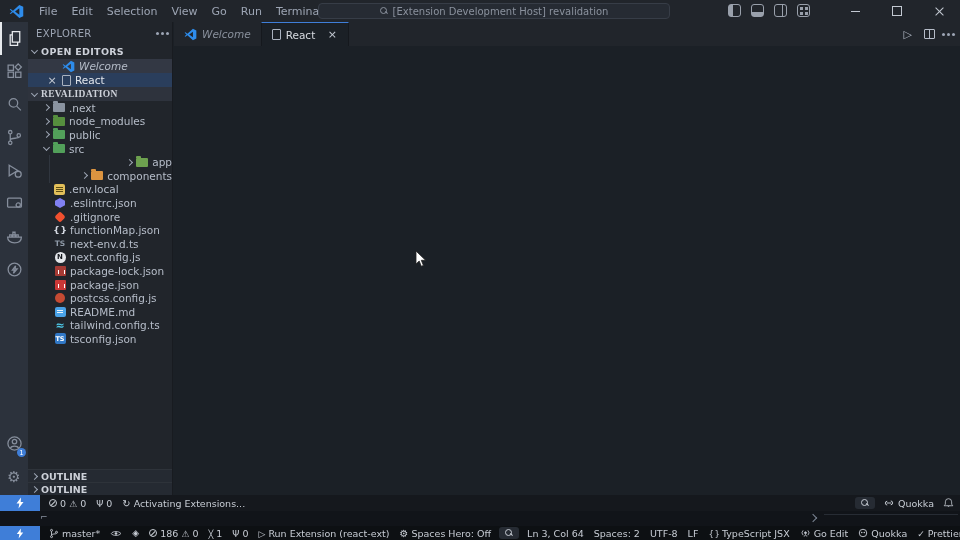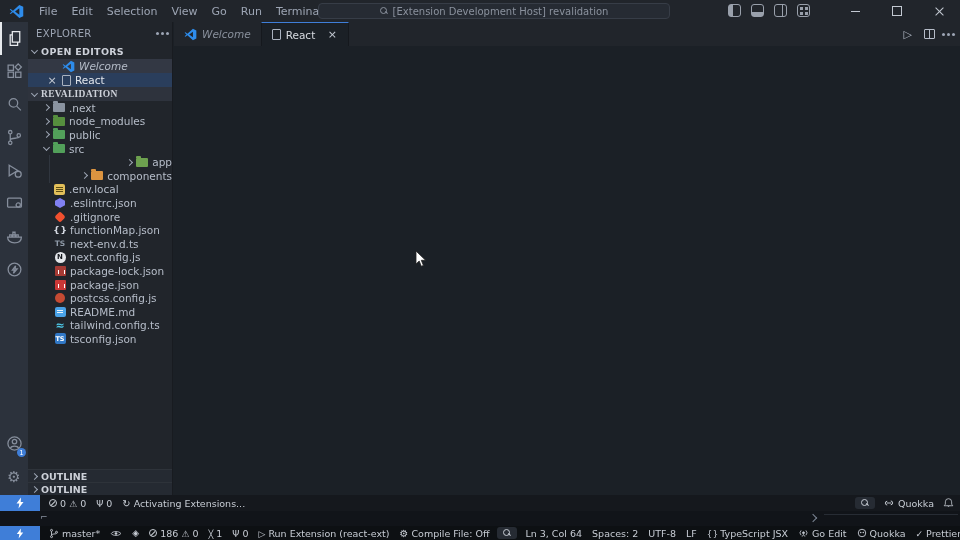--- a/index.html
+++ b/index.html
@@ -474,21 +474,21 @@
     <span class="g-ant"></span>
     <span>0</span>
   </span>
   <span class="seg">
     <span class="g-play"></span>
     <span>Run Extension (react-ext)</span>
   </span>
   <span class="right-group">
     <span class="seg">
       <span class="g-gear"></span>
-      <span>Compile File: Off</span>
+      <span>Spaces Hero: Off</span>
     </span>
     <span class="seg mag-box" style="margin:0 3px">
           <span class="mag"></span>
         </span>
     <span class="seg">
           <span>Ln 3, Col 64</span>
         </span>
     <span class="seg">
           <span>Spaces: 2</span>
         </span>

